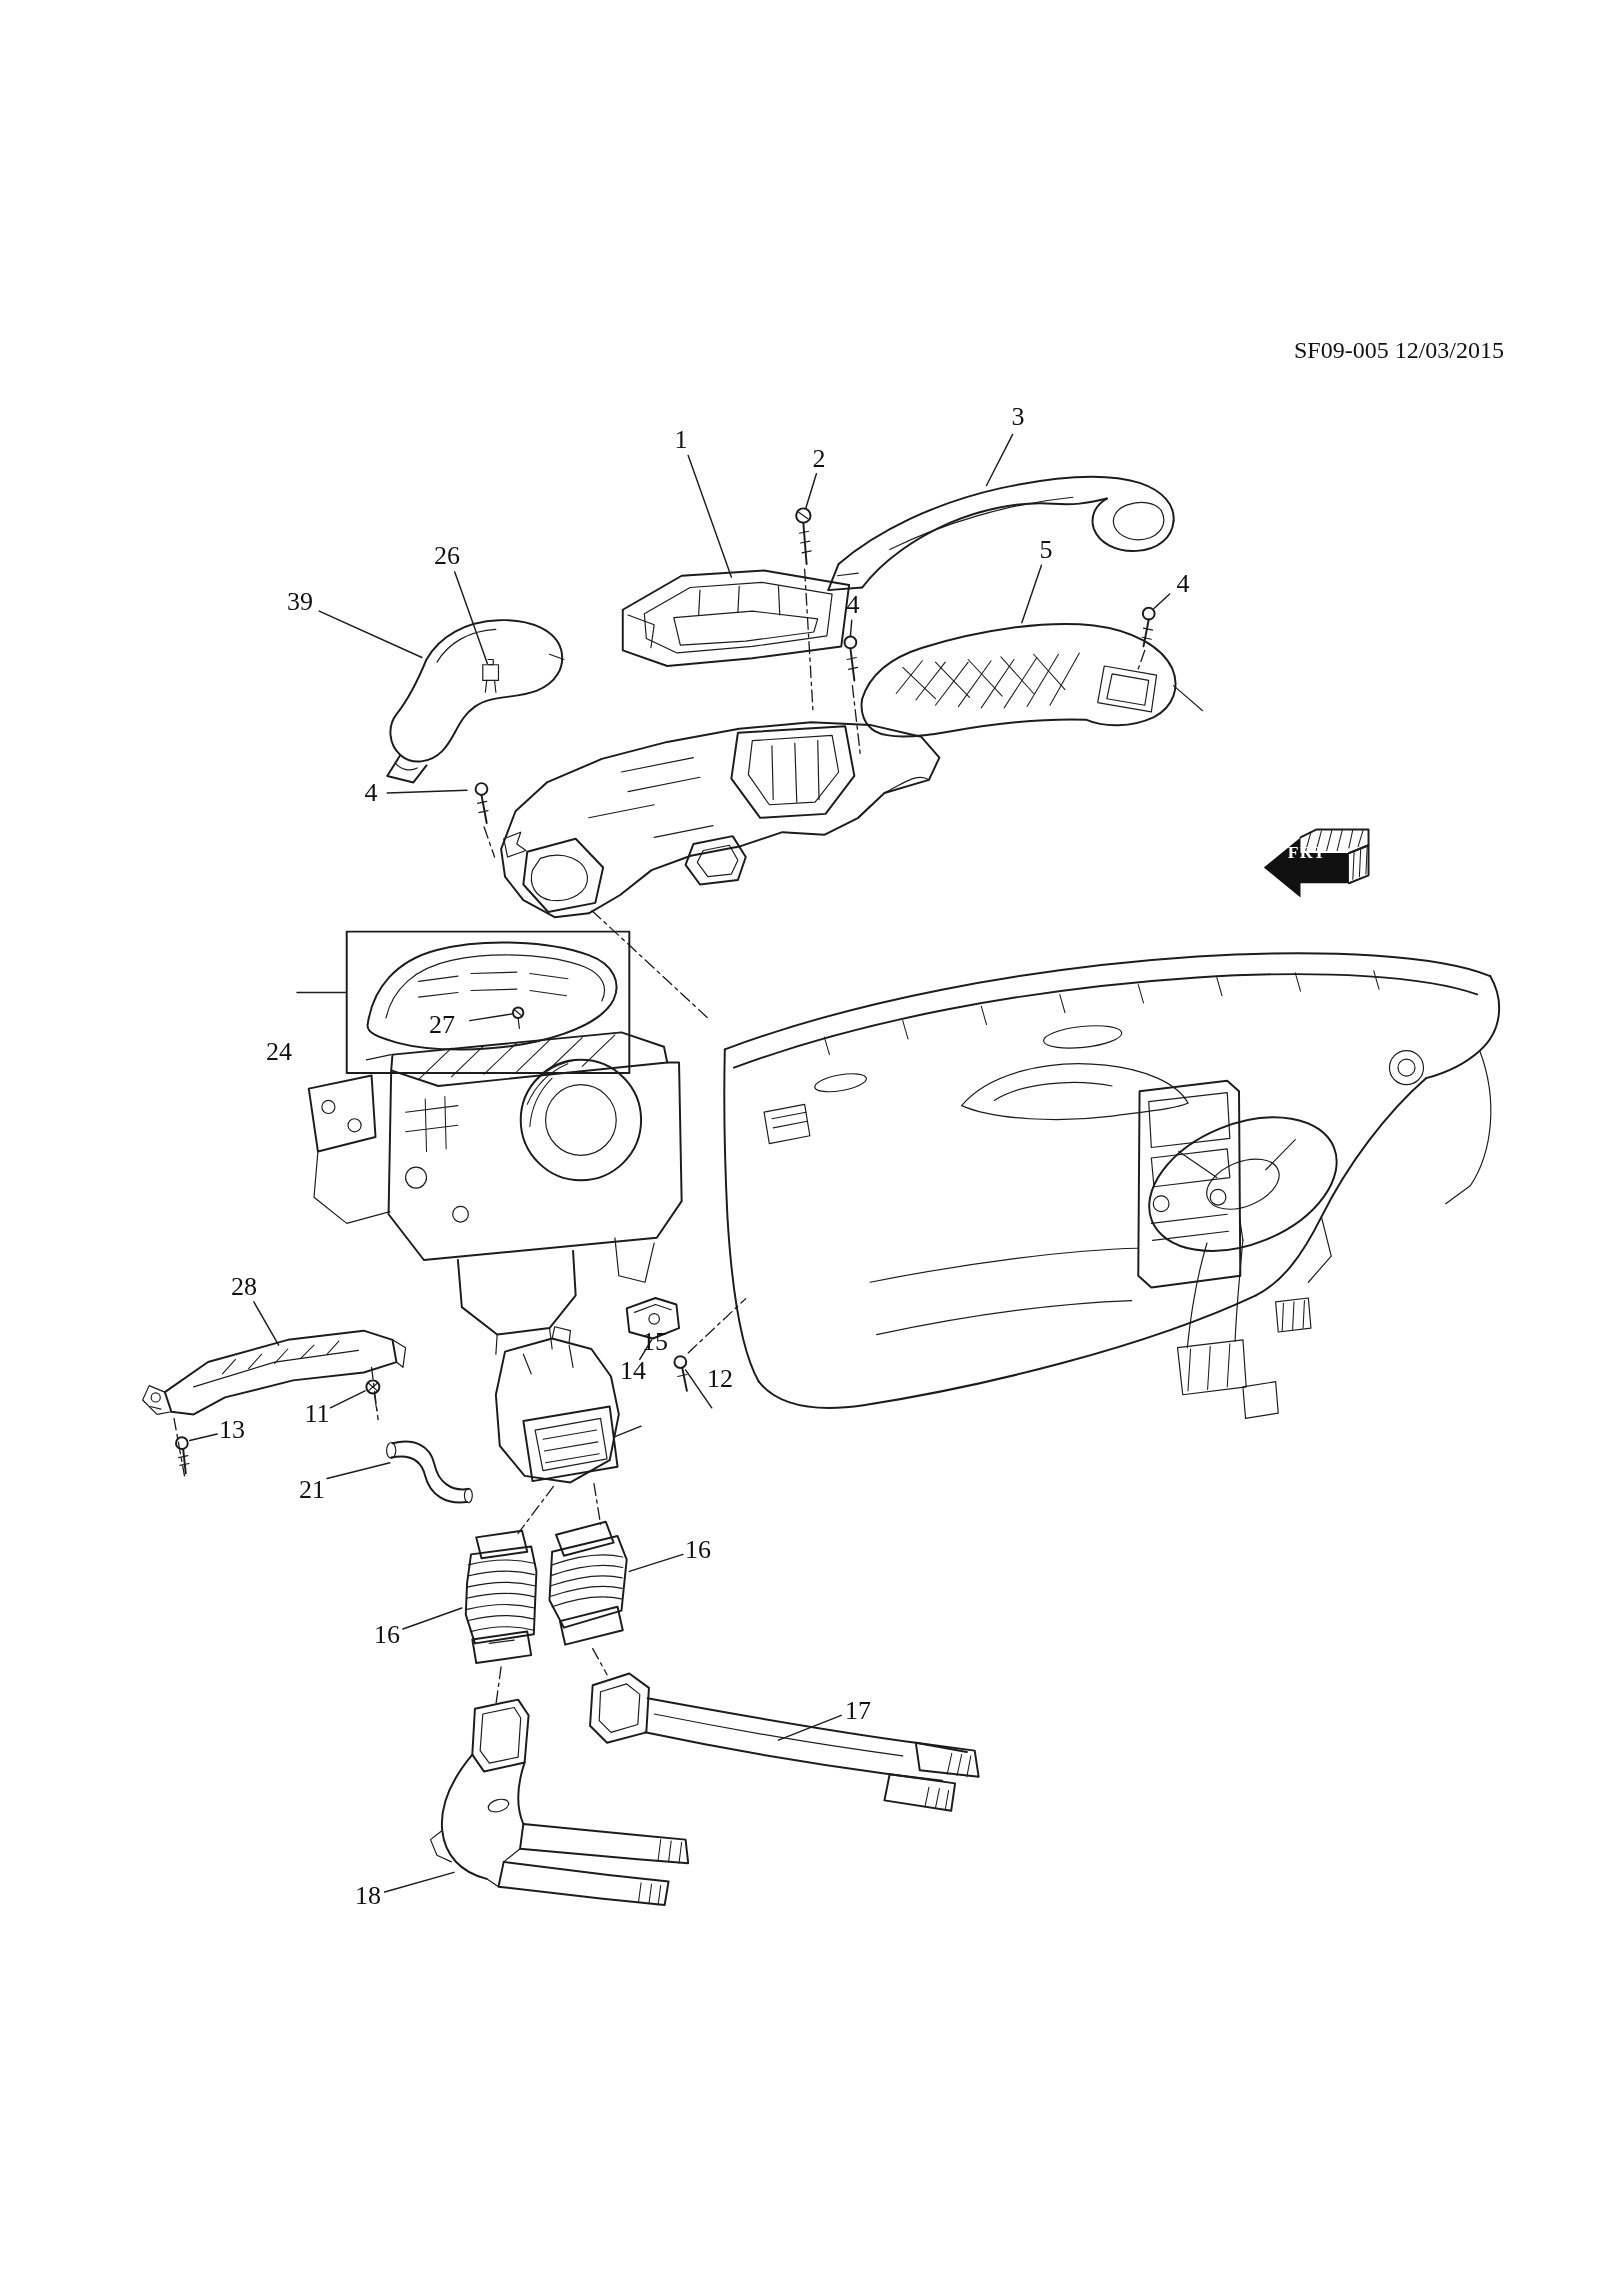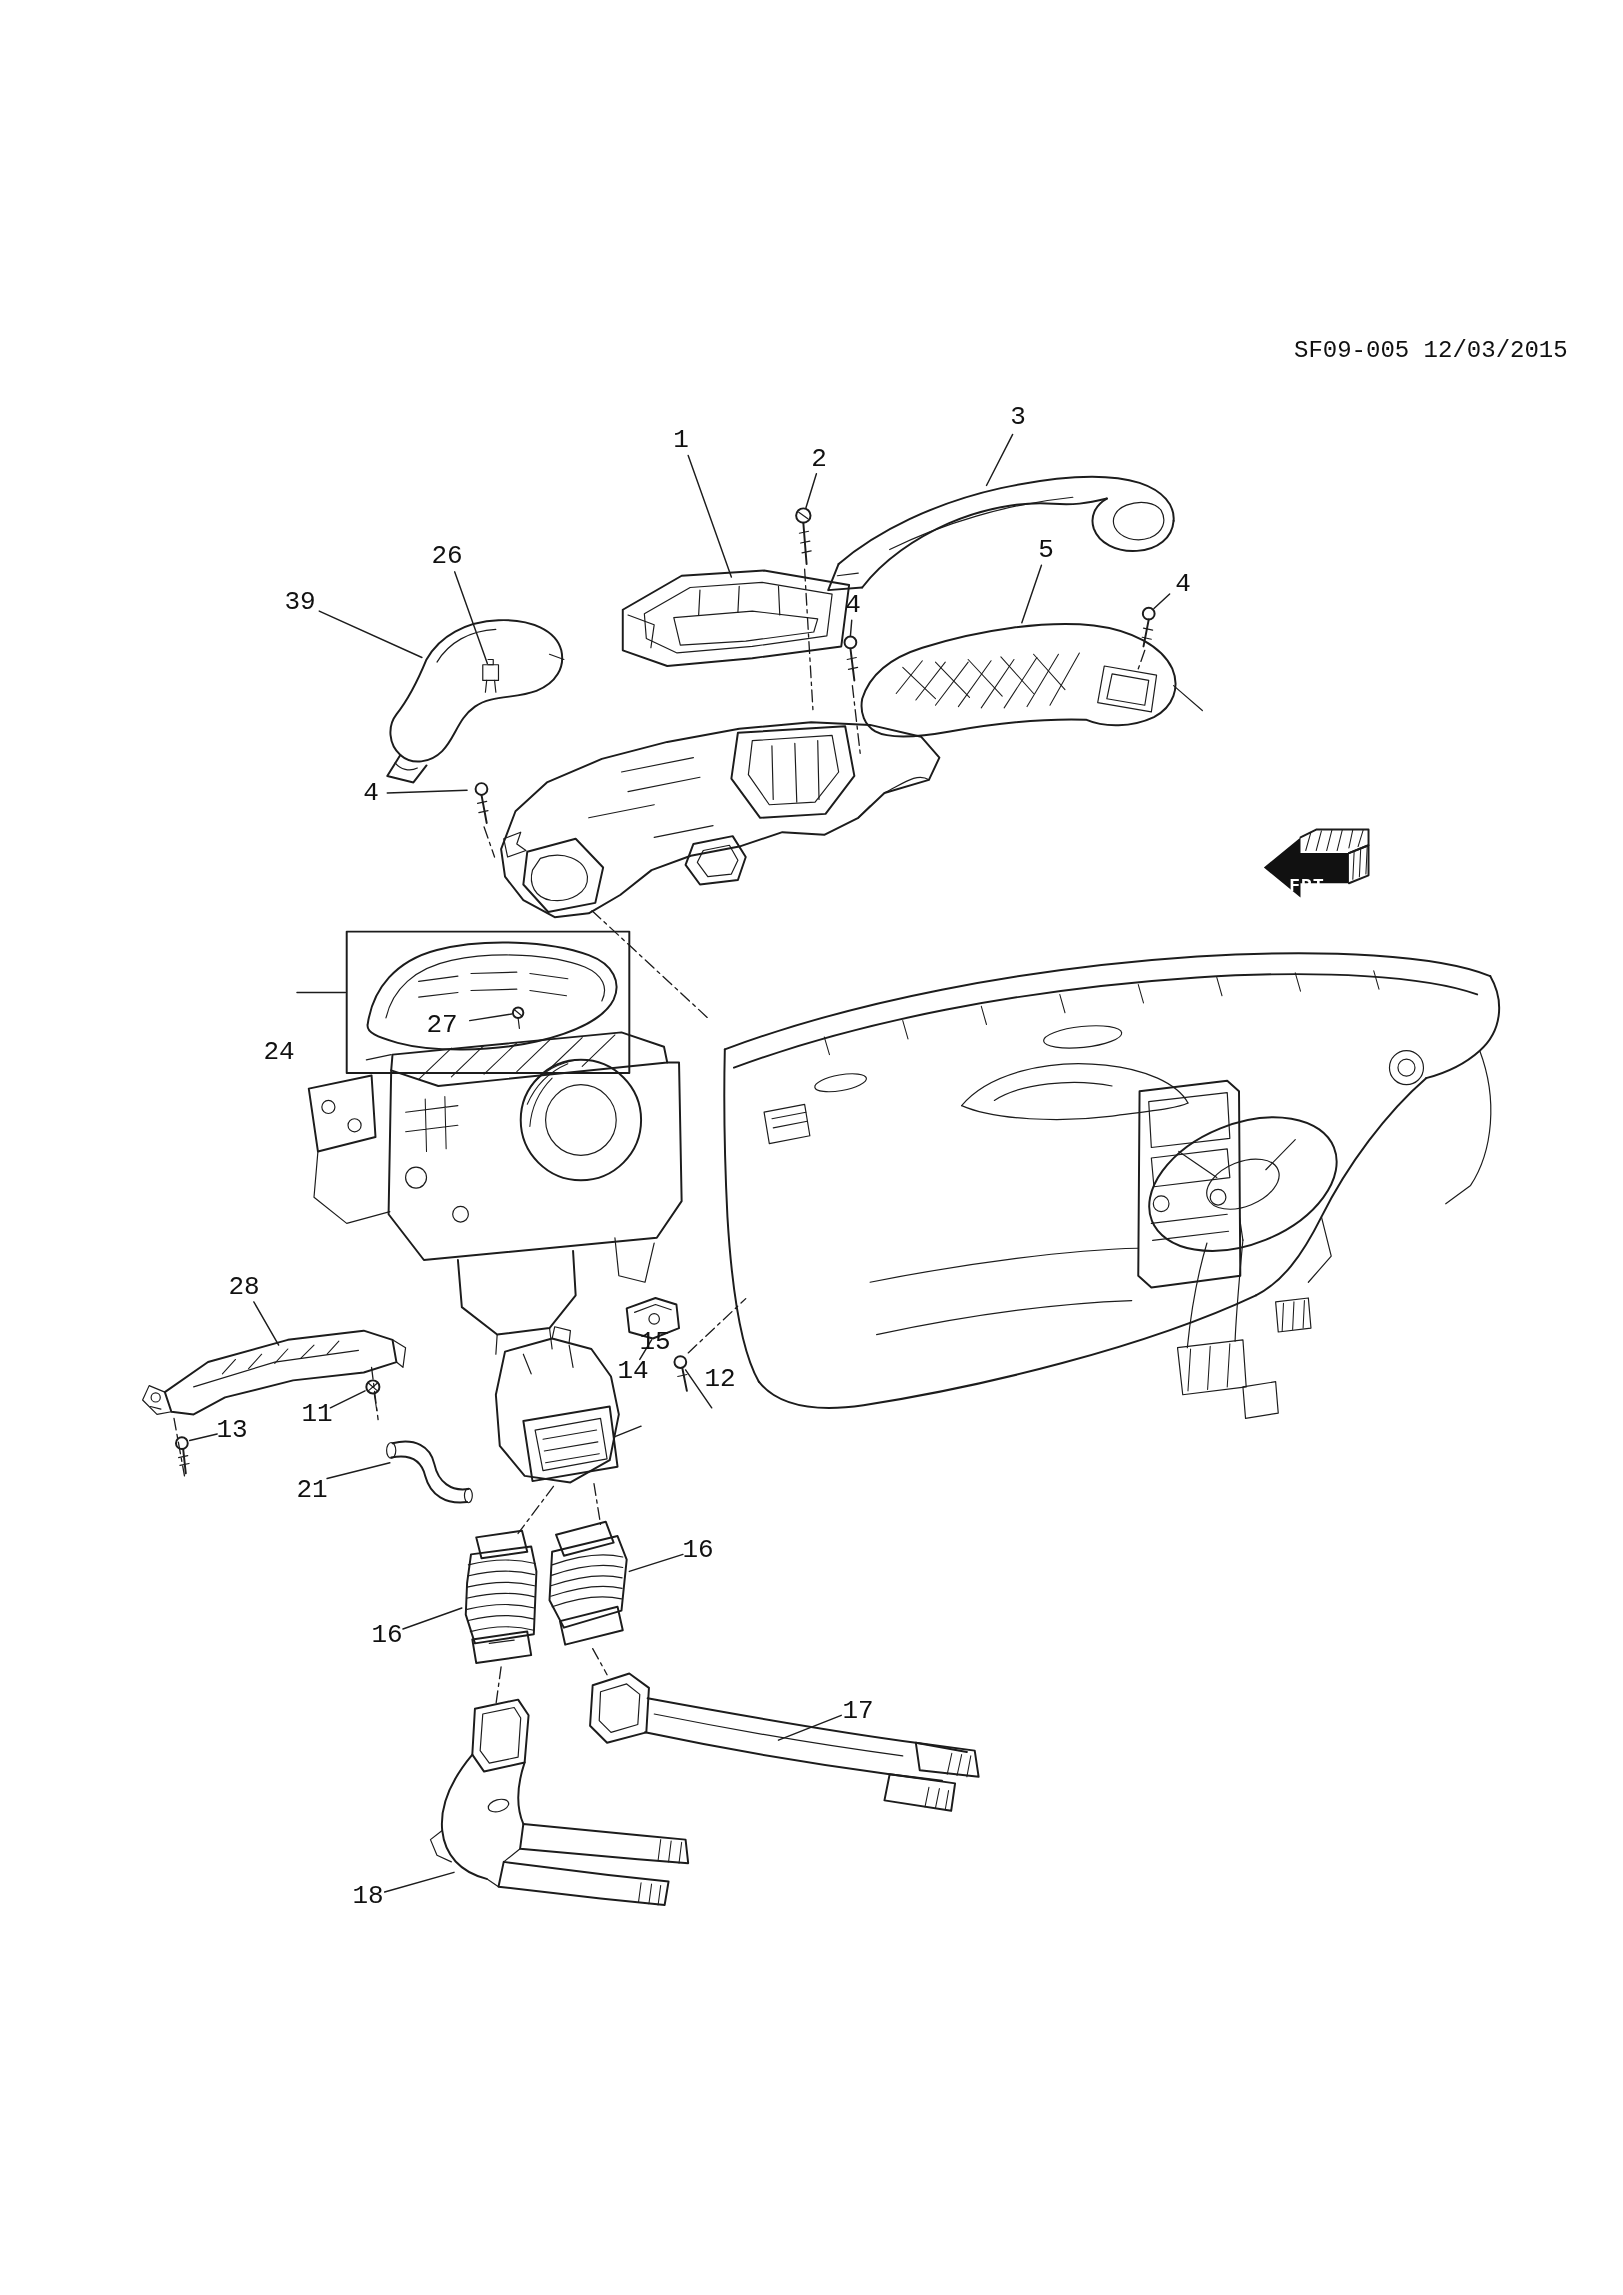--- a/index.html
+++ b/index.html
@@ -1,29 +1,29 @@
 <!DOCTYPE html>
 <html style="font-size:10.5px"><head>
 <meta charset="utf-8">
 <style>
   html,body{margin:0;padding:0;background:#ffffff;}
   .page{position:relative;width:1623px;height:2295px;background:#fff;
-        font-family:Liberation Mono, monospace;color:#111;overflow:hidden;}
+        font-family:Liberation Serif, serif;color:#111;overflow:hidden;}
   .art{position:absolute;left:0;top:0;}
   .art path,.art circle,.art ellipse,.art line,.art polyline,.art rect{
       fill:none;stroke:#1c1c1c;stroke-width:3;stroke-linecap:round;stroke-linejoin:round;}
   .art .thin{stroke-width:1.8;}
   .art .hatch{stroke-width:1.6;}
   .art .leader{stroke-width:2.2;}
   .art .dd{stroke-width:2;stroke-dasharray:18 7 5 7;}
   .art .fillblack{fill:#111;stroke:none;}
   .callout{position:absolute;transform:translate(-50%,-50%);font-size:26px;line-height:1;
            color:#111;white-space:nowrap;}
   .doc-title{position:absolute;left:1294px;top:337px;font-size:24px;white-space:nowrap;color:#111;}
-  .frt-label{position:absolute;left:1307px;top:886px;transform:translate(-50%,-50%);
+  .frt-label{position:absolute;left:1307px;top:852px;transform:translate(-50%,-50%);
              color:#ffffff;font-weight:bold;font-size:17.7px;letter-spacing:1.3px;}
 </style>
 </head>
 <body>
 
 <div class="page">
 
   <svg class="art" width="1623" height="2295" viewBox="0 0 2481 3508">
 
     <g>

